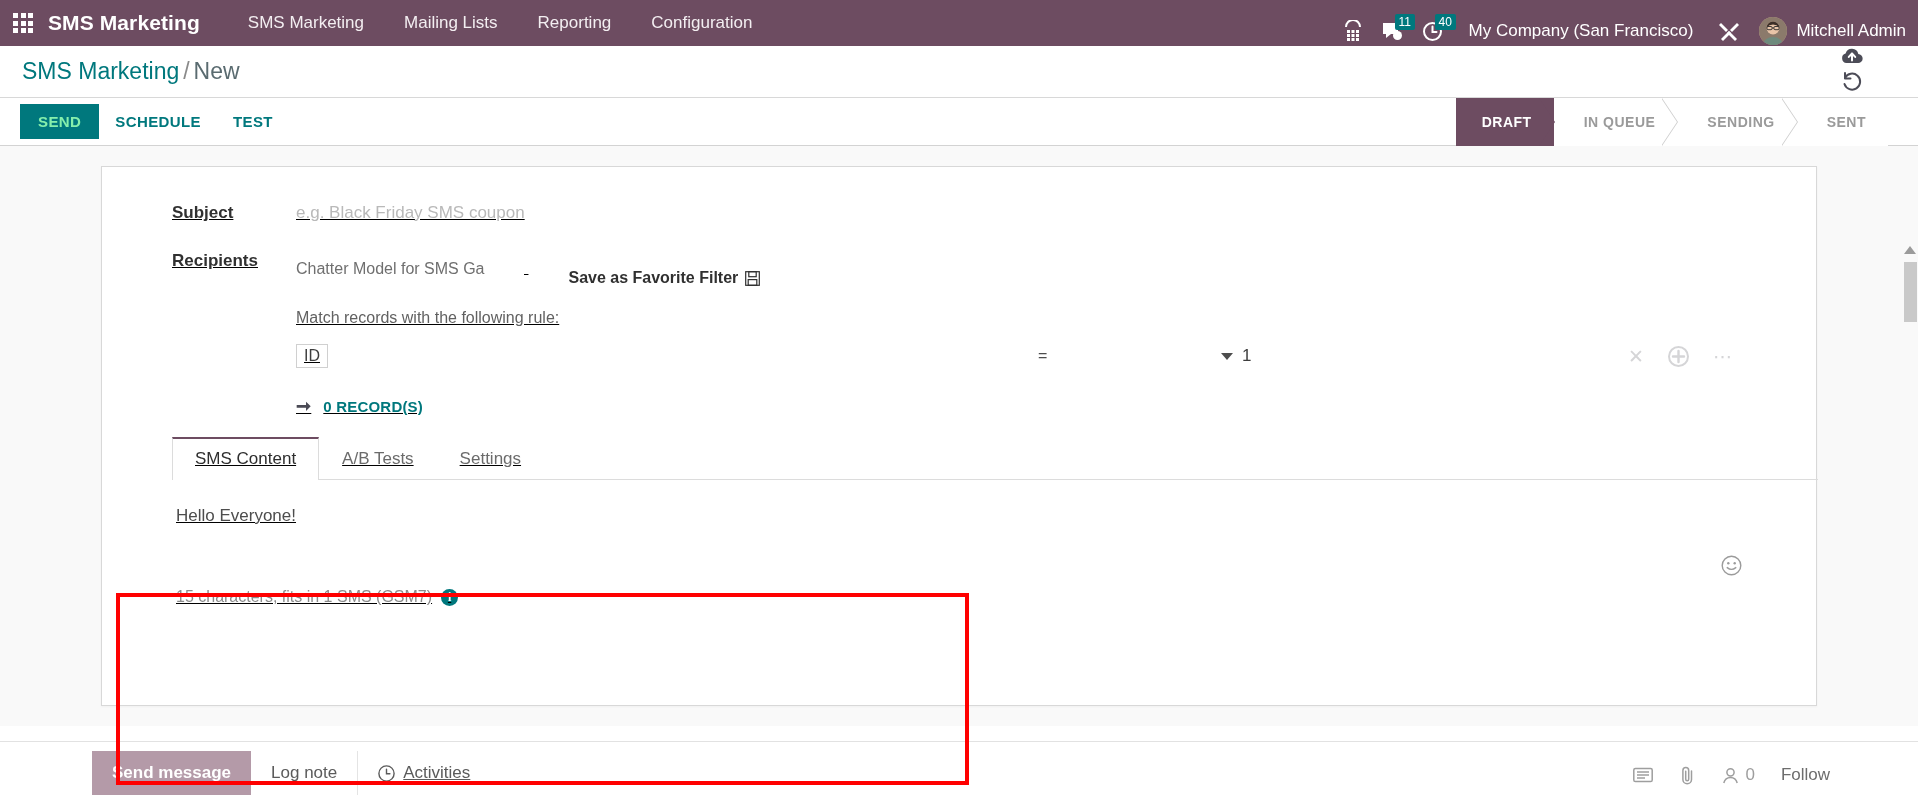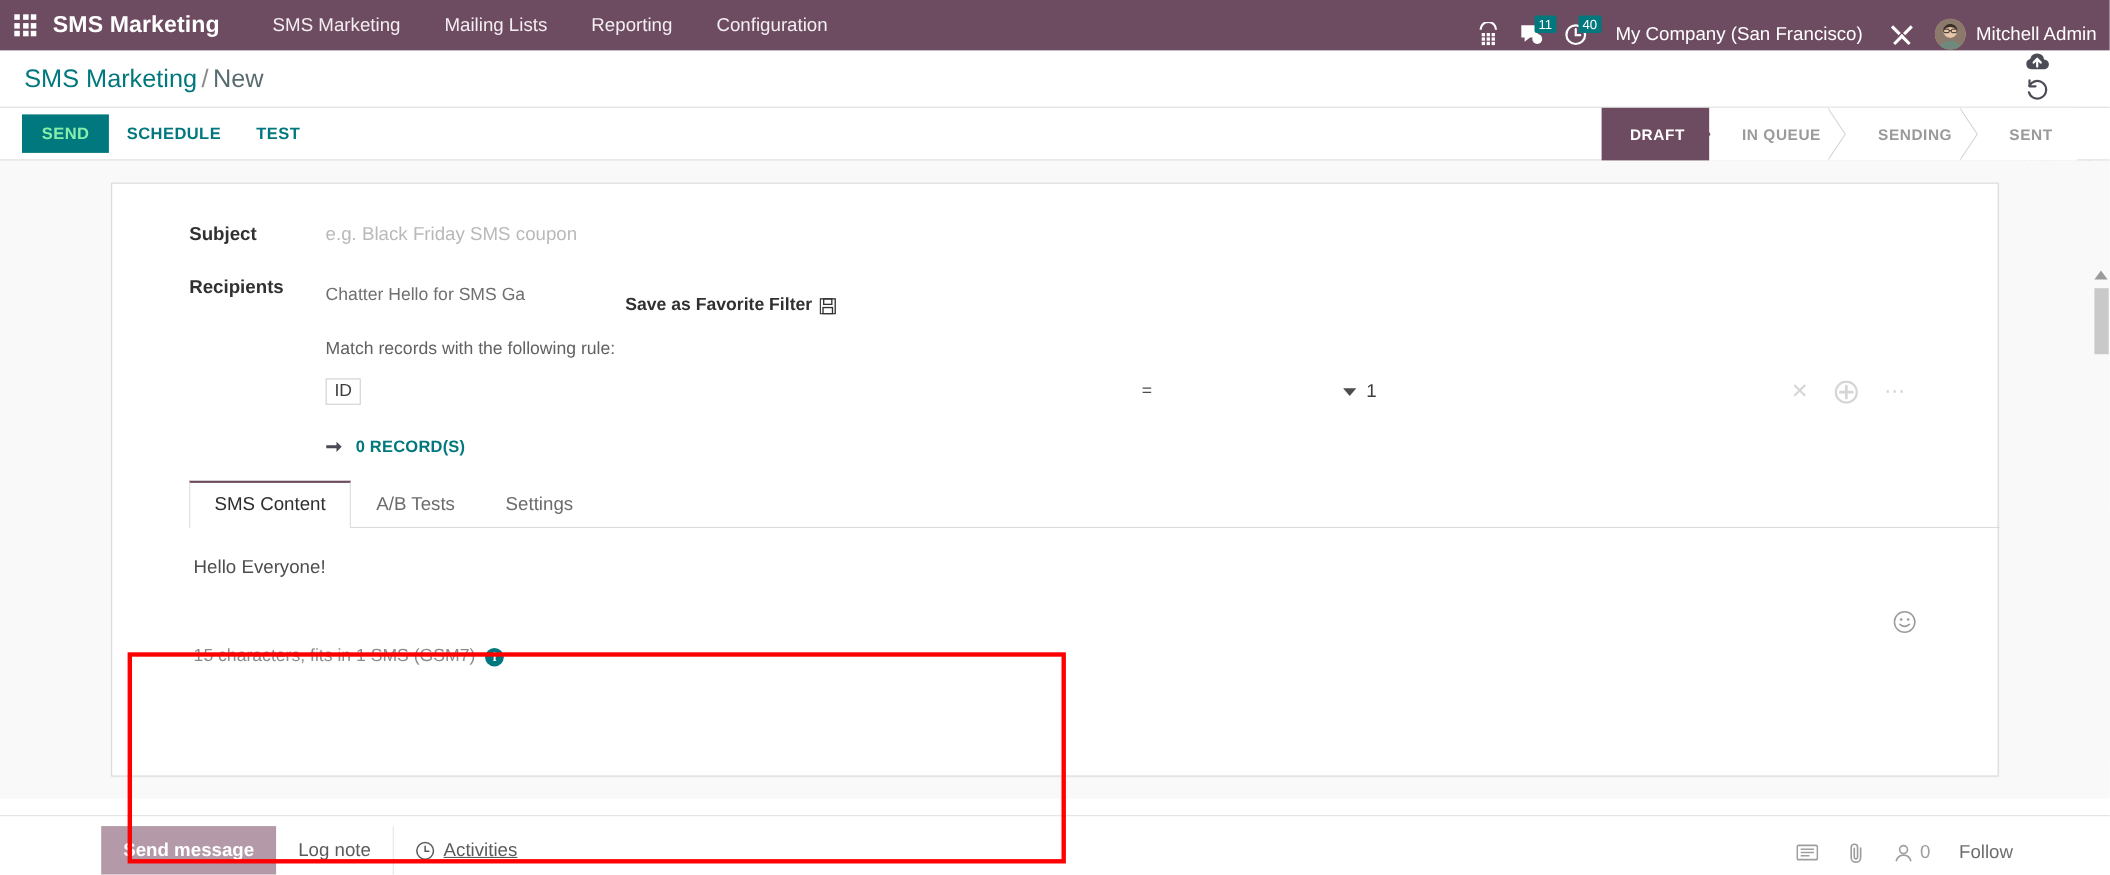--- a/index.html
+++ b/index.html
@@ -224,20 +224,21 @@
   .sheet-bg { background: #f9f9f9; height: 580px; padding: 20px 0 0 0; position: relative; }
   .sheet {
     background: #ffffff;
     border: 1px solid #d8d8d8;
     margin: 0 auto;
     width: 1716px;
     min-height: 540px;
     padding: 28px 0 0 0;
     box-shadow: 0 1px 2px rgba(0,0,0,.04);
     position: relative;
+    text-decoration: underline;
   }
 
   .field-row { display: flex; align-items: flex-start; padding: 0 0 0 70px; }
   .field-label {
     width: 124px;
     font-size: 17px;
     font-weight: 700;
     color: #313131;
     padding-top: 8px;
     flex-shrink: 0;
@@ -558,21 +559,21 @@
     <div class="field-row">
       <div class="field-label">Subject</div>
       <div class="field-value">
         <span class="ph">e.g. Black Friday SMS coupon</span>
       </div>
     </div>
 
     <div class="field-row" style="margin-top:20px;">
       <div class="field-label">Recipients</div>
       <div class="field-value">
-        <span class="recip-model">Chatter Hello for SMS Ga</span>
+        <span class="recip-model">Chatter Model for SMS Ga</span>
         <span class="fav-filter">
           <span>Save as Favorite Filter</span>
           <svg width="15" height="15" viewBox="0 0 15 15">
             <rect x="0.7" y="0.7" width="13.6" height="13.6" fill="none" stroke="#303030" stroke-width="1.2"></rect>
             <rect x="3.8" y="0.7" width="7.4" height="5" fill="none" stroke="#303030" stroke-width="1.2"></rect>
             <rect x="3.2" y="8.6" width="8.6" height="5.7" fill="none" stroke="#303030" stroke-width="1.2"></rect>
           </svg>
         </span>
 
         <div class="rule-caption">Match records with the following rule:</div>

